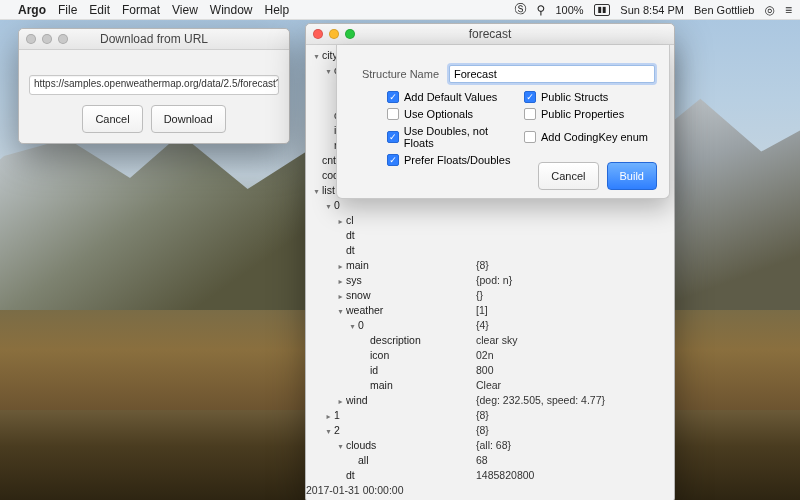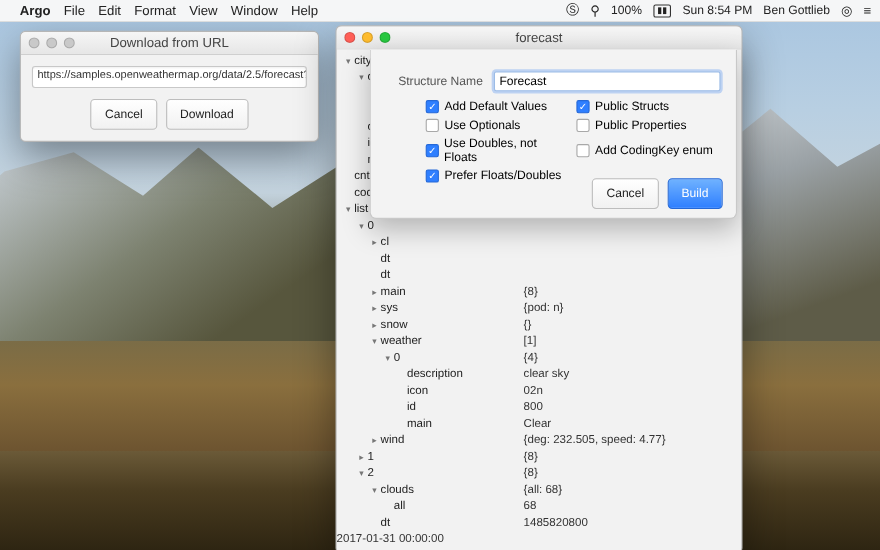--- a/index.html
+++ b/index.html
@@ -55,21 +55,21 @@
     border-bottom:1px solid #cfcfcf; border-radius:5px 5px 0 0;
     display:flex; align-items:center; justify-content:center;
     position:relative; font-size:12px; color:#444;
   }
   .traffic { position:absolute; left:7px; top:5px; display:flex; gap:6px; }
   .dot { width:10px; height:10px; border-radius:50%; border:.5px solid rgba(0,0,0,.15);}
   .dot.r{background:#ff5f57}.dot.y{background:#febc2e}.dot.g{background:#28c840}
   .dot.grey{background:#c9c9c9}
 
   
-  #dlwin { left:18px; top:28px; width:272px; }
+  #dlwin { left:18px; top:28px; width:272px;gap:15px; }
   #dlwin .body { padding:10px; }
   .urlfield {
     width:100%; height:20px; padding:2px 4px;
     background:#fff; border:1px solid #c8c8c8; border-radius:3px;
     font-size:10px; color:#333; overflow:hidden; white-space:nowrap;
     box-shadow: inset 0 1px 1px rgba(0,0,0,.05);
   }
   .btnrow { display:flex; justify-content:center; gap:8px; margin-top:10px; }
   .macbtn {
     height:28px; padding:0 12px; font-size:11px;

